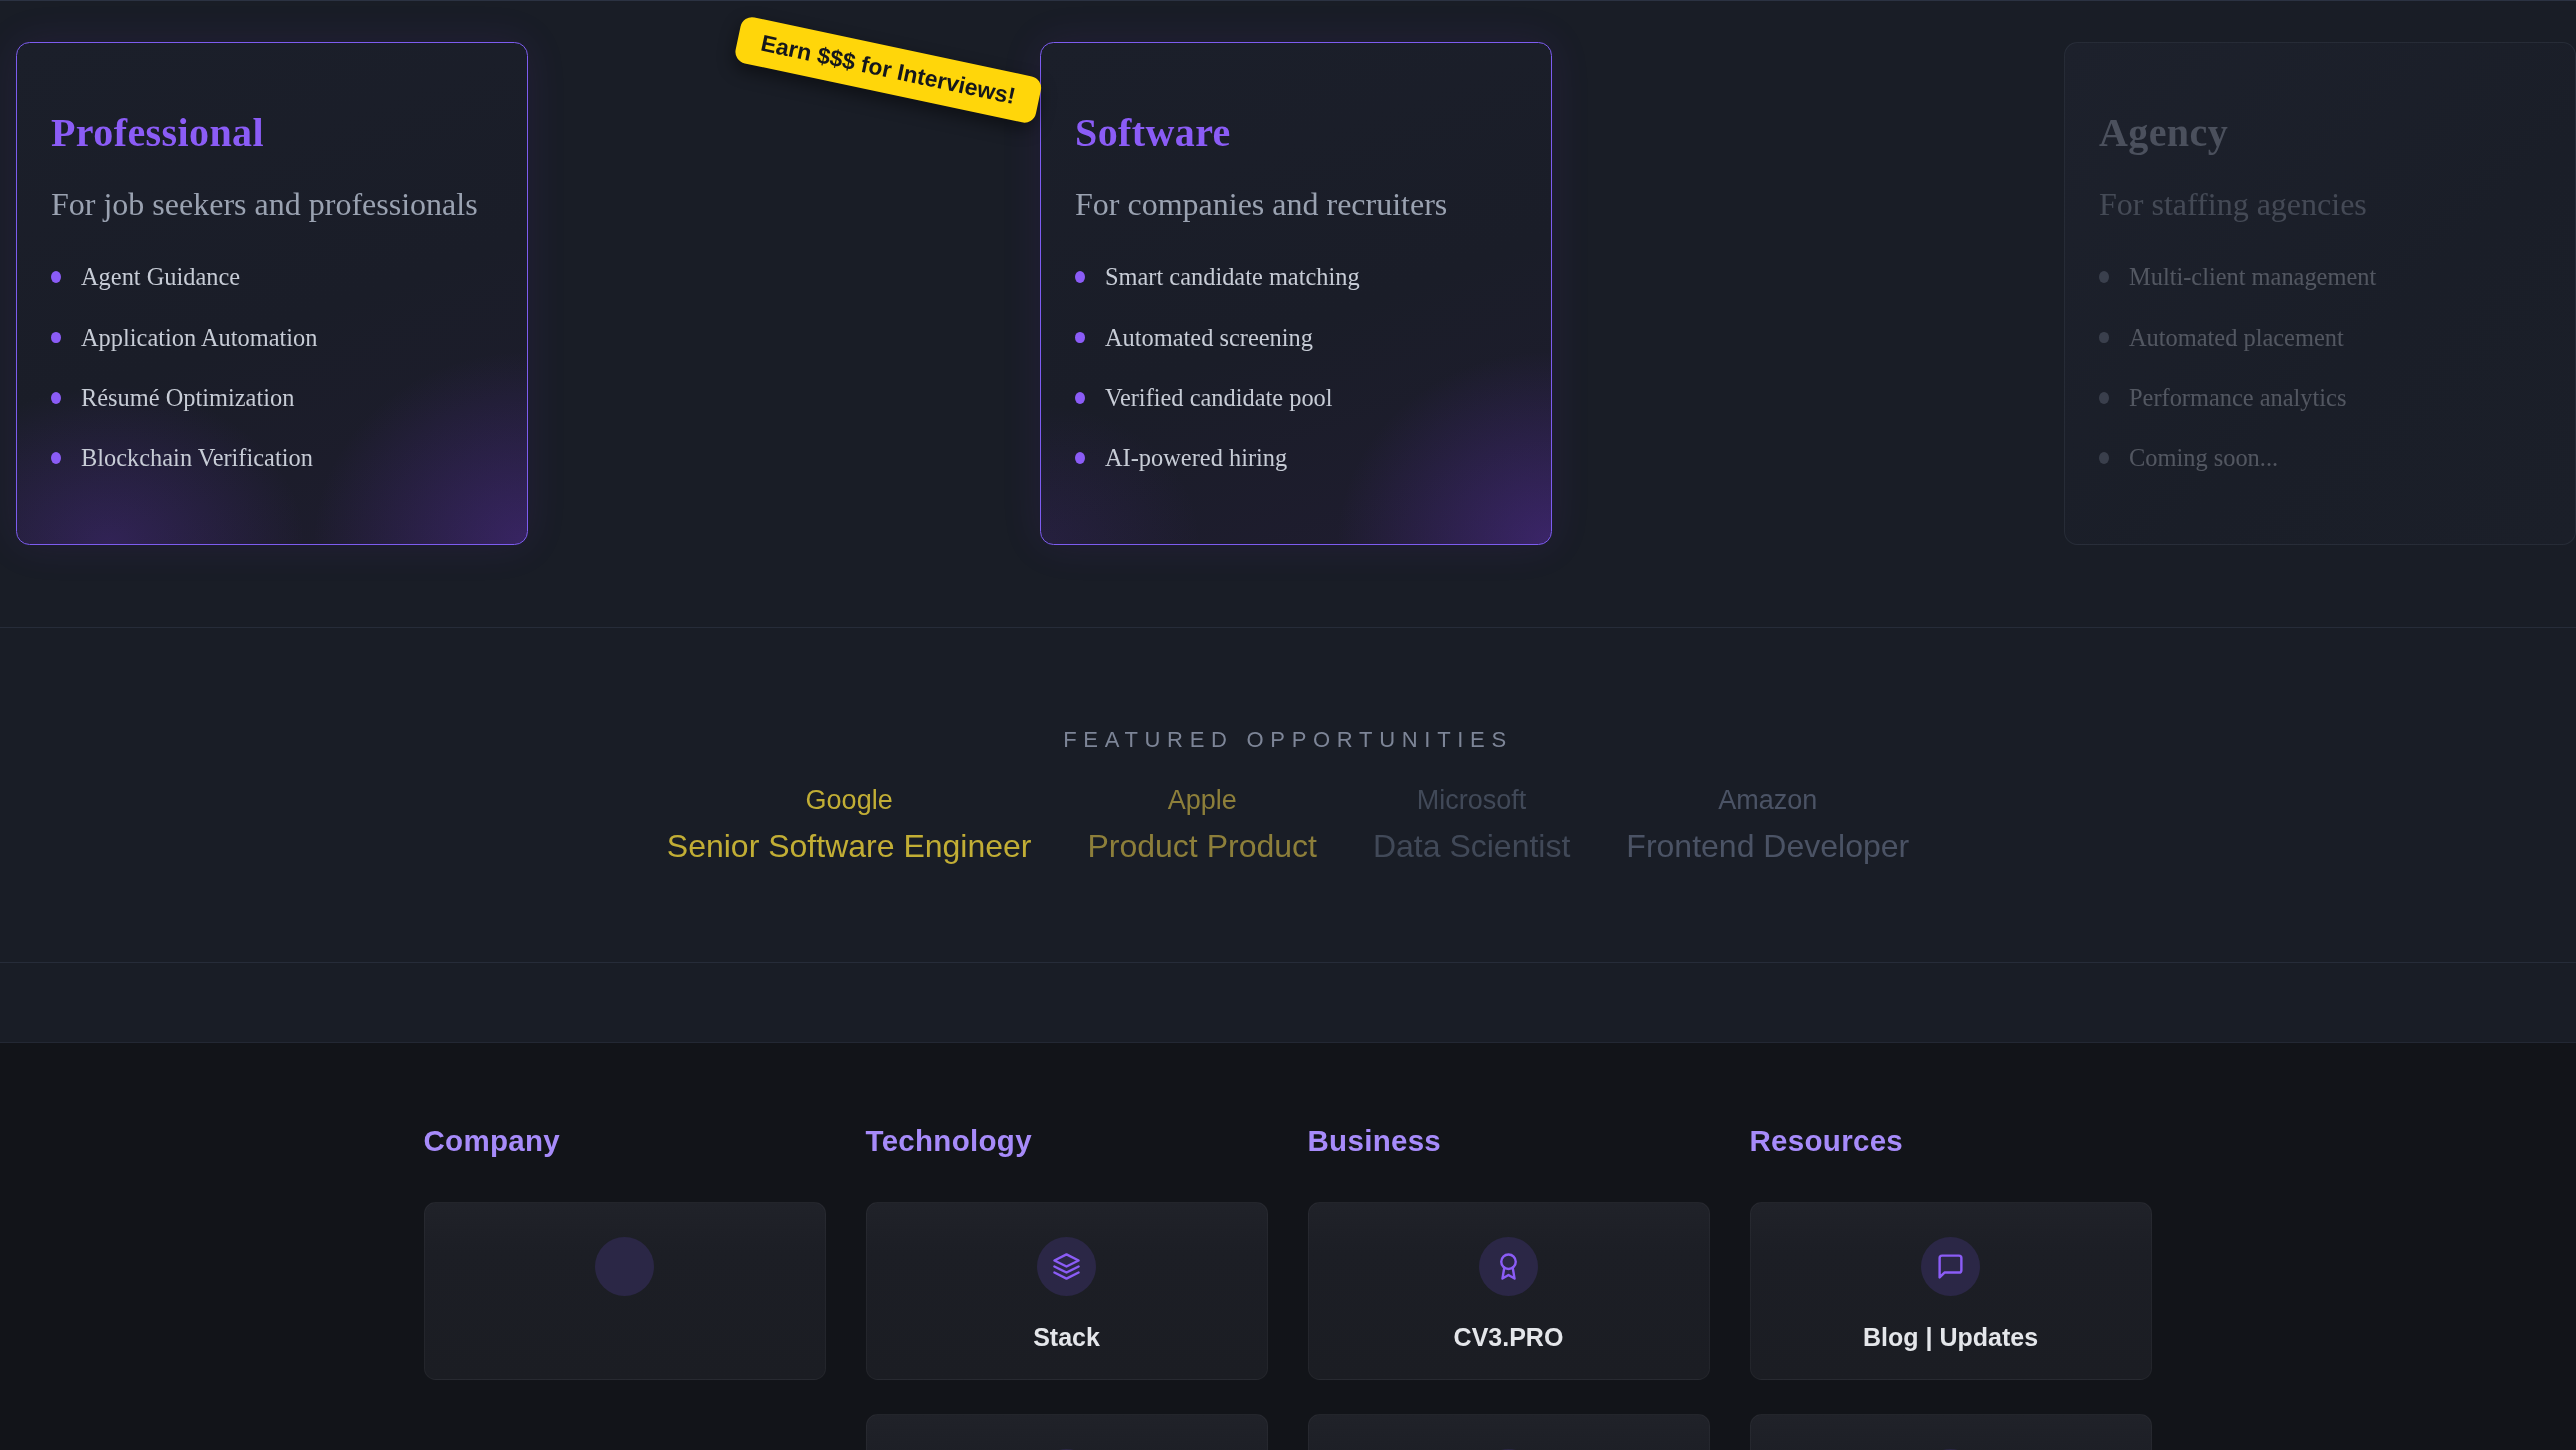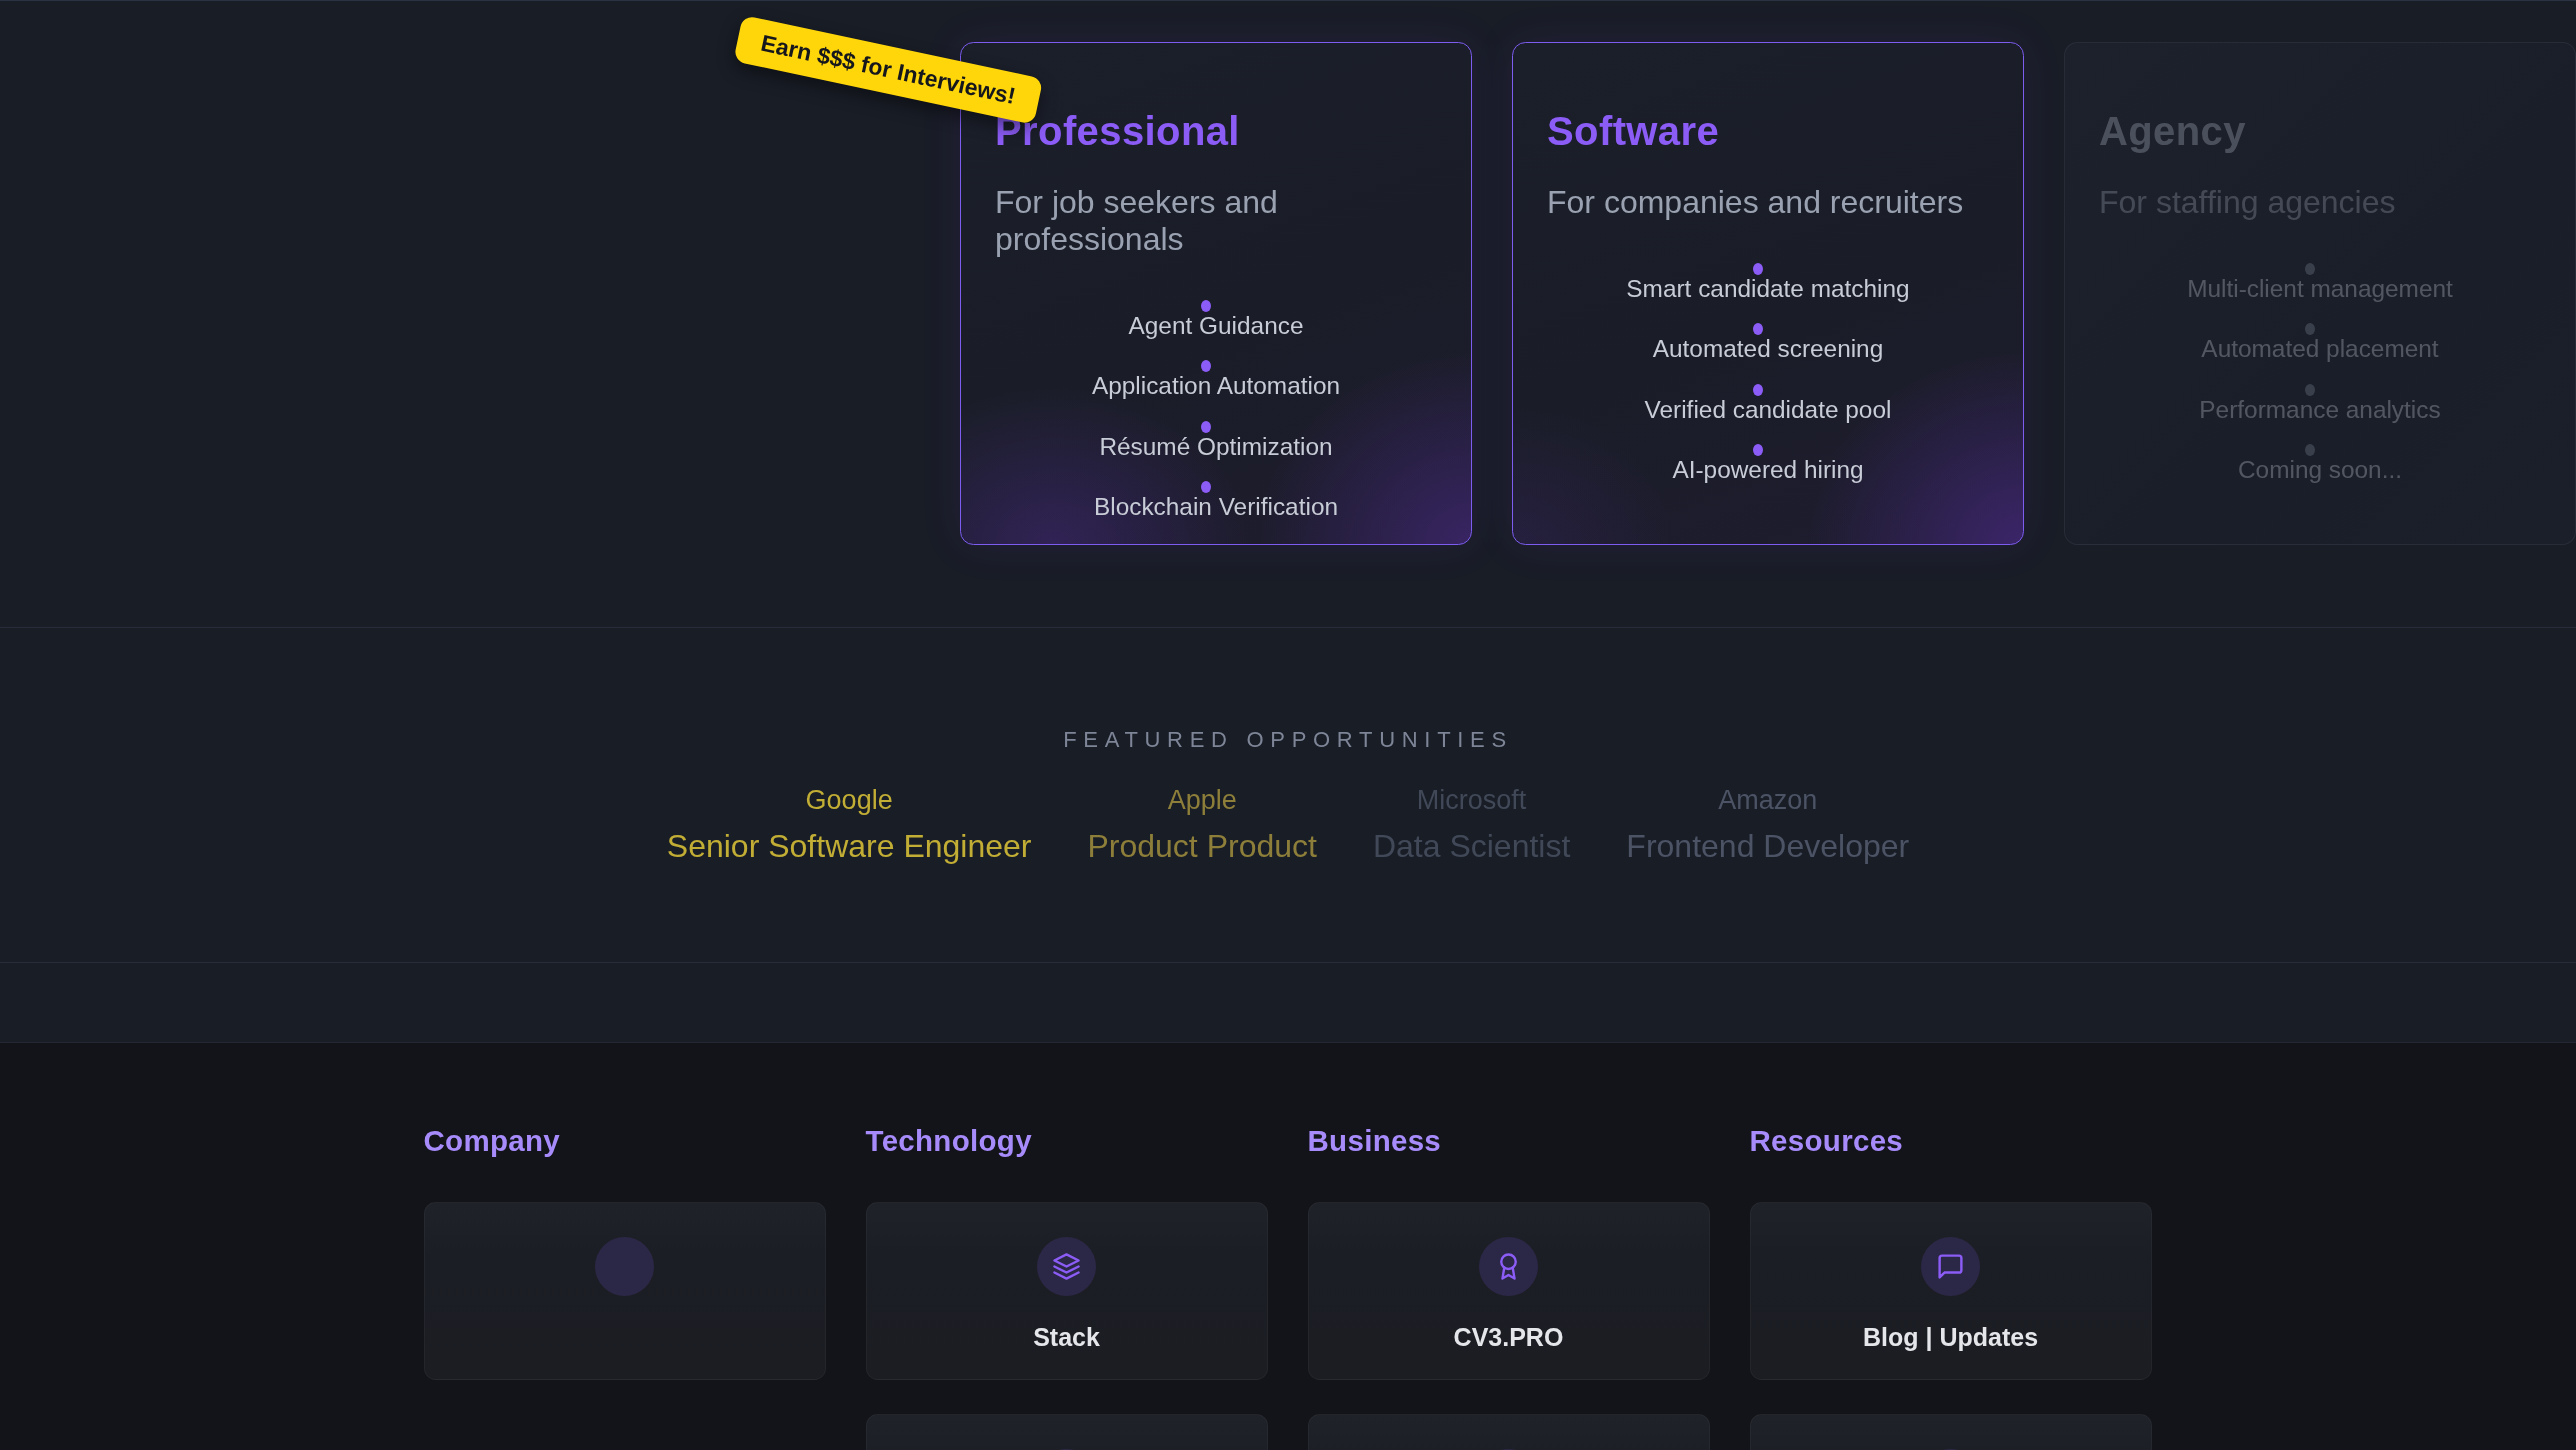--- a/index.html
+++ b/index.html
@@ -13,22 +13,22 @@
   .page { position:absolute; inset:0; border-top:1.7px solid #2b3242; }
 
   
   .plans-section {
     position:relative;
     height:627px;
     border-bottom:0.8px solid #262c39;
     background:#191d26;
   }
   .plans-row {
-    position:absolute; top:41px; left:10px; right:0;
-    display:flex; justify-content:flex-end; gap:40px;
+    position:absolute; top:41px; left:16px; right:0;
+    display:flex; justify-content:space-between; gap:40px;font-family:Liberation Serif, serif;
   }
   .plan-card {
     width:512px; height:503px;
     border-radius:13.5px;
     padding:34px;
     position:relative;
     background:
       radial-gradient(55% 45% at 18% 100%, rgba(124,58,237,0.22), rgba(124,58,237,0) 70%),
       radial-gradient(60% 55% at 100% 100%, rgba(124,58,237,0.28), rgba(124,58,237,0) 70%),
       linear-gradient(160deg, #1b1f2a 0%, #1a1d28 55%, #1e1c2e 100%);
@@ -50,21 +50,21 @@
   .plan-title {
     font-size:40px; font-weight:700; color:#8b5cf6; letter-spacing:0.4px;
     margin-top:32px;
   }
   .plan-card.agency .plan-title { color:#aeb6c6; }
   .plan-desc { font-size:32px; color:#9aa2b1; margin-top:30px; }
   .plan-features { list-style:none; margin-top:42px; }
   .plan-features li {
     display:flex; align-items:center;
     font-size:24.4px; color:#c7ccd6;
-    height:24.4px; margin-bottom:36px;flex-direction:column;
+    height:24.4px; margin-bottom:36px;
   }
   .dot {
     width:10px; height:11.8px; border-radius:50%;
     background:#8b5cf6; margin-right:20px; flex:0 0 auto;
   }
   .plan-card.agency .dot { background:#7b8496; }
 
   .promo-badge {
     position:absolute; left:743px; top:13.5px; z-index:5;
     background:#ffd60a; color:#15171c;

